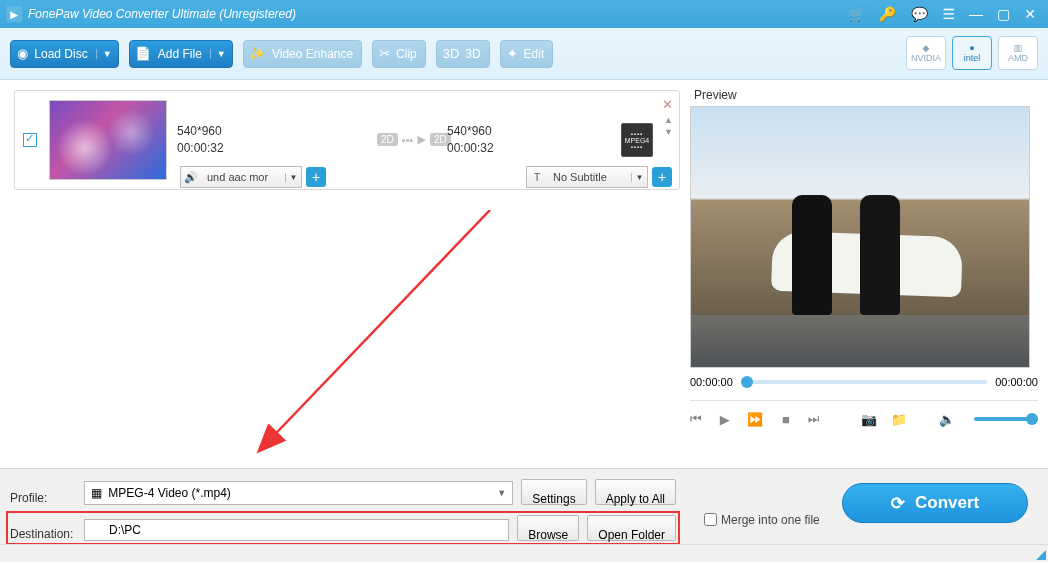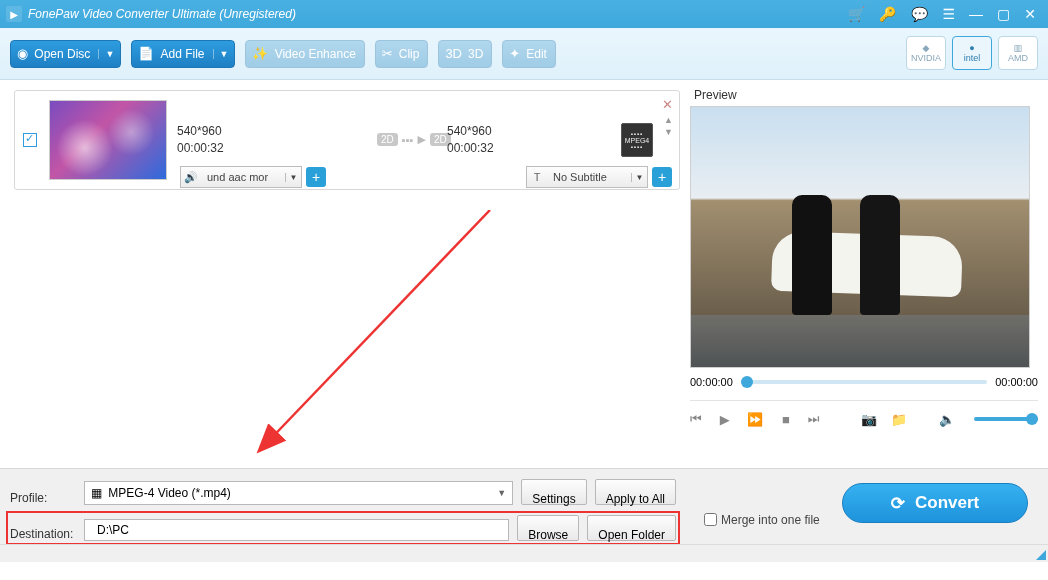--- a/index.html
+++ b/index.html
@@ -68,21 +68,21 @@
 .vol-track::after{content:"";position:absolute;right:0;top:-4px;width:12px;height:12px;border-radius:50%;background:#3ea8dc;}
 
 .bottombar { height: 76px; border-top: 1px solid #d8d8d8; background: #f0f0f0; display:flex; }
 .bb-left { width: 686px; padding: 10px 10px 0 10px; }
 .bb-row { display: flex; align-items: flex-end; gap: 8px; margin-bottom: 6px; font-size: 12px; }
 .bb-row .lbl { width: 66px; color: #333; }
 .profile-dd { flex: 1; height: 24px; border: 1px solid #b8b8b8; background: #fff; display: flex; align-items: center; padding: 0 6px; gap: 6px; font-size: 12px; position:relative;}
 .profile-dd .caret{position:absolute;right:6px;font-size:9px;color:#666;}
 .smbtn { height: 24px; border: 1px solid #b8b8b8; background: linear-gradient(#fdfdfd,#e9e9e9); padding: 12px 10px; font-size: 12px; border-radius: 2px; cursor:pointer;}
 .dest-row { border: 2px solid #e33; padding: 2px; margin-left:-4px; margin-right:-4px;}
-.dest-input { flex: 1; height: 22px; border: 1px solid #b8b8b8; background: #fff; padding: 0 12px; font-size: 12px; }
+.dest-input { flex: 1; height: 22px; border: 1px solid #b8b8b8; background: #fff; padding: 0 24px; font-size: 12px; }
 
 .bb-right { flex: 1; display: flex; flex-direction: column; align-items: flex-start; justify-content: center; padding-left: 18px; gap:6px; position:relative;}
 .convert-btn { width: 186px; height: 40px; background: linear-gradient(to bottom,#36b1f0,#1e93dc); border: 1px solid #1a7fc0; border-radius: 20px; color: #fff; font-size: 17px; font-weight: 600; display: flex; align-items: center; justify-content: center; gap: 10px; cursor:pointer; position:absolute; right:20px; top:14px;}
 .merge { font-size: 12px; color: #444; display:flex; gap:4px; align-items:center; margin-top:26px;justify-content:center;}
 .merge input{width:13px;height:13px;}
 
 .footer { height: 18px; background: #f0f0f0; border-top: 1px solid #dcdcdc; position:relative;}
 .footer::after{content:"";position:absolute;right:2px;bottom:2px;width:0;height:0;border-style:solid;border-width:0 0 10px 10px;border-color:transparent transparent #3ea8dc transparent;}
 svg{display:block;}
 </style>
@@ -99,21 +99,21 @@
     <span>☰</span>
     <span>—</span>
     <span>▢</span>
     <span>✕</span>
   </div>
 </div>
 
 <div class="toolbar">
   <div class="tbtn">
     <span class="icon">◉</span>
-    <span class="lbl">Open Disc</span>
+    <span class="lbl">Load Disc</span>
     <span class="caret">▼</span>
   </div>
   <div class="tbtn">
     <span class="icon">📄</span>
     <span class="lbl">Add File</span>
     <span class="caret">▼</span>
   </div>
   <div class="tbtn disabled">
     <span class="icon">✨</span>
     <span class="lbl">Video Enhance</span>

